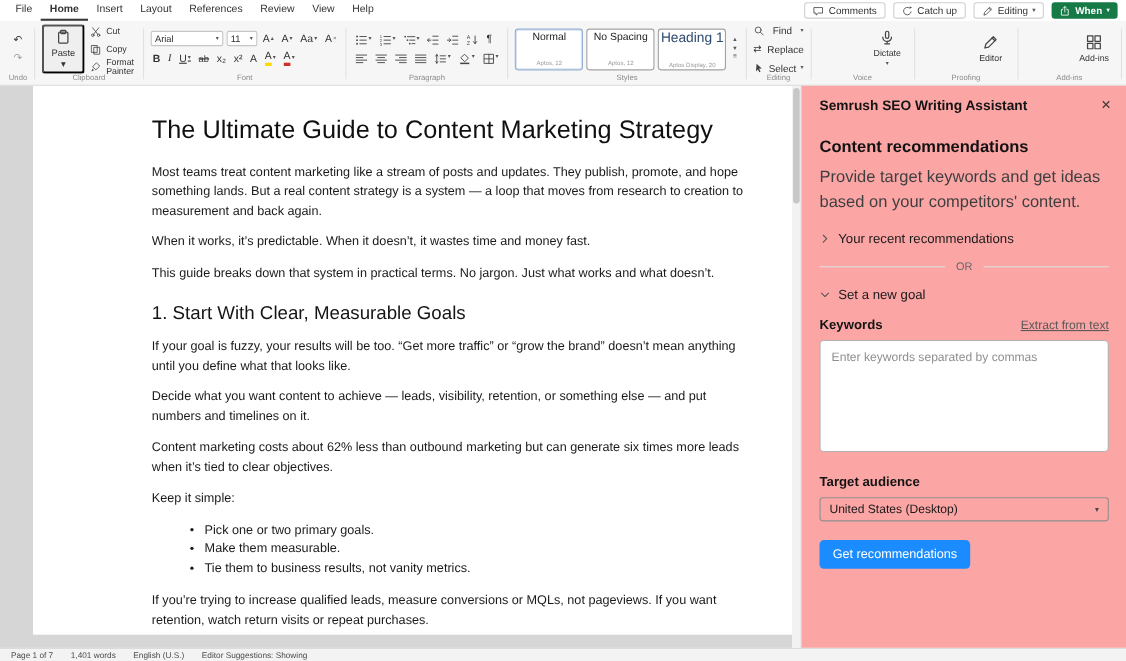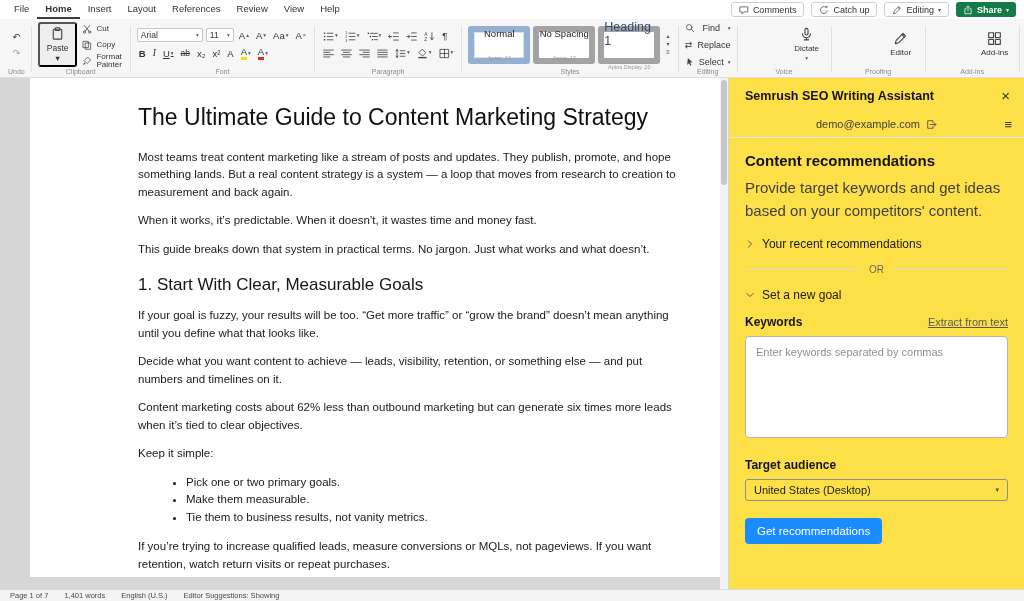--- a/index.html
+++ b/index.html
@@ -40,21 +40,21 @@
   .combo { border:1px solid #c6c6c6; background:#fff; border-radius:2px; font-size:8.5px; color:#333; padding:1px 3px; display:flex; align-items:center; justify-content:space-between; gap:3px; height:14px; }
   .combo .car { font-size:5.5px; color:#555; }
   .b-bold { font-weight:700; }
   .b-italic { font-style:italic; font-family:"Liberation Serif",serif; }
   .b-under { text-decoration:underline; }
   .b-strike { text-decoration:line-through; font-size:8.5px; }
   .u-yellow { border-bottom:3px solid #ffd800; padding-bottom:0; }
   .u-red { border-bottom:3px solid #d03027; padding-bottom:0; }
   .paste-btn { display:flex; flex-direction:column; align-items:center; gap:2px; font-size:8.5px; color:#333; padding:2px 7px; border-radius:3px; }
   .clip-item { display:flex; align-items:center; gap:4px; font-size:8px; color:#333; height:12px; }
-  .style-card { width:62px; height:38px; background:#fff; border:6px solid #a3a3a3; border-radius:3px; display:flex; flex-direction:column; align-items:center; justify-content:center; gap:16px; cursor:default; }
+  .style-card { width:62px; height:38px; background:#fff; border:1px solid #a3a3a3; border-radius:3px; display:flex; flex-direction:column; align-items:center; justify-content:center; gap:16px; cursor:default; }
   .style-card.selected { border-color:#96b0d2; box-shadow:inset 0 0 0 1px #d6e2f2; }
   .sc-name { font-size:9.5px; color:#222; }
   .sc-name.h1 { font-size:12.5px; color:#2f4b6e; }
   .sc-sub { font-size:5.5px; color:#9a9a9a; }
   .gal-col { display:flex; flex-direction:column; justify-content:center; gap:1px; margin-left:1px; }
   .gal-btn { font-size:6px; color:#555; border:none; background:transparent; line-height:1.2; padding:0 2px; }
   .edit-row { display:flex; align-items:center; gap:4px; font-size:9px; color:#333; height:13px; border:none; background:transparent; font-family:inherit;justify-content:space-between; }
   .edit-row .car { font-size:5.5px; color:#555; }
   .bigbtn { display:flex; flex-direction:column; align-items:center; justify-content:center; gap:2px; font-size:8px; color:#333; border:none; background:transparent; padding:1px 4px; border-radius:3px; width:36px; text-align:center; line-height:1.15; font-family:inherit;margin-left:45px; }
   .bigbtn .car { font-size:5.5px; color:#555; }
@@ -67,21 +67,21 @@
   .page { position:absolute; left:30px; top:0; bottom:12px; width:690px; background:#fff; padding:22px 34px 0 108px; overflow:hidden; }
   .vscroll { position:absolute; right:0; top:0; bottom:0; width:8px; background:#f2f2f2; }
   .vthumb { position:absolute; top:2px; left:1px; width:6px; height:105px; background:#c7c7c7; border-radius:3px; }
   .doc-title { font-size:23px; font-weight:400; color:#101010; margin:4px 0 18px; }
   .doc p { font-size:11.5px; line-height:1.52; color:#1a1a1a; margin-bottom:11px; }
   .doc h2 { font-size:17px; font-weight:500; color:#151515; margin:17px 0 12px; }
   .doc ul { margin:0 0 11px 0; padding-left:48px; }
   .doc li { font-size:11.5px; line-height:1.55; color:#1a1a1a; }
 
   
-  .panel { flex:1; background:#fde047; border-left:1px solid #d4d4d4; display:flex; flex-direction:column; min-width:0; }
+  .panel { flex:1; background:#fca5a5; border-left:1px solid #d4d4d4; display:flex; flex-direction:column; min-width:0; }
   .panel-header { display:flex; align-items:center; justify-content:space-between; padding:10px 14px 8px 16px; }
   .panel-title { font-size:12.5px; font-weight:700; color:#141414; }
   .close-btn { border:none; background:transparent; font-size:15px; line-height:1; color:#333; cursor:default; font-family:inherit; }
   .account-row { position:relative; height:27px; border-bottom:1px solid #e6e6e6; display:flex; align-items:center; justify-content:center; gap:6px; color:#3f3f3f; font-size:11px; }
   .signout-btn { border:none; background:transparent; display:flex; align-items:center; }
   .menu-btn { position:absolute; right:12px; border:none; background:transparent; font-size:13px; color:#333; line-height:1; font-family:inherit; }
   .panel-body { padding:14px 16px; overflow:hidden; }
   .cr-title { font-size:15px; font-weight:700; color:#121212; margin-bottom:8px; }
   .cr-desc { font-size:15px; color:#3f3f3f; line-height:1.5; margin-bottom:15px; }
   .chev-row { display:flex; align-items:center; gap:7px; font-size:12px; color:#1a1a1a; margin-bottom:13px; border:none; background:transparent; font-family:inherit; cursor:default; }
@@ -254,21 +254,21 @@
         <svg class="ticon ic">
             <use href="#s-pencil"></use>
           </svg>
         <span>Editing</span>
         <span class="car">▾</span>
       </div>
       <div class="pill share" style="background: rgb(21, 122, 70);">
         <svg class="ticon ic icw">
             <use href="#s-sharebox"></use>
           </svg>
-        <span>Share</span>
+        <span>When</span>
         <span class="car">▾</span>
       </div>
     </div>
   </div>
 
   <div class="ribbon">
 
     <div class="rgroup">
       <div class="rbody col">
         <button class="ric">
@@ -597,29 +597,20 @@
       <div class="vscroll">
         <div class="vthumb"></div>
       </div>
     </div>
 
     <div class="panel">
       <div class="panel-header">
         <div class="panel-title">Semrush SEO Writing Assistant</div>
         <button class="close-btn">×</button>
       </div>
-      <div class="account-row">
-        <span>demo@example.com</span>
-        <button class="signout-btn">
-          <svg class="micon ic">
-              <use href="#s-exit"></use>
-            </svg>
-        </button>
-        <button class="menu-btn">≡</button>
-      </div>
       <div class="panel-body">
         <div class="cr-title">Content recommendations</div>
         <div class="cr-desc">Provide target keywords and get ideas based on your competitors' content.</div>
         <button class="chev-row">
           <svg class="ticon ic icg">
               <use href="#s-chevr"></use>
             </svg>
           <span>Your recent recommendations</span>
         </button>
         <div class="or-row">

